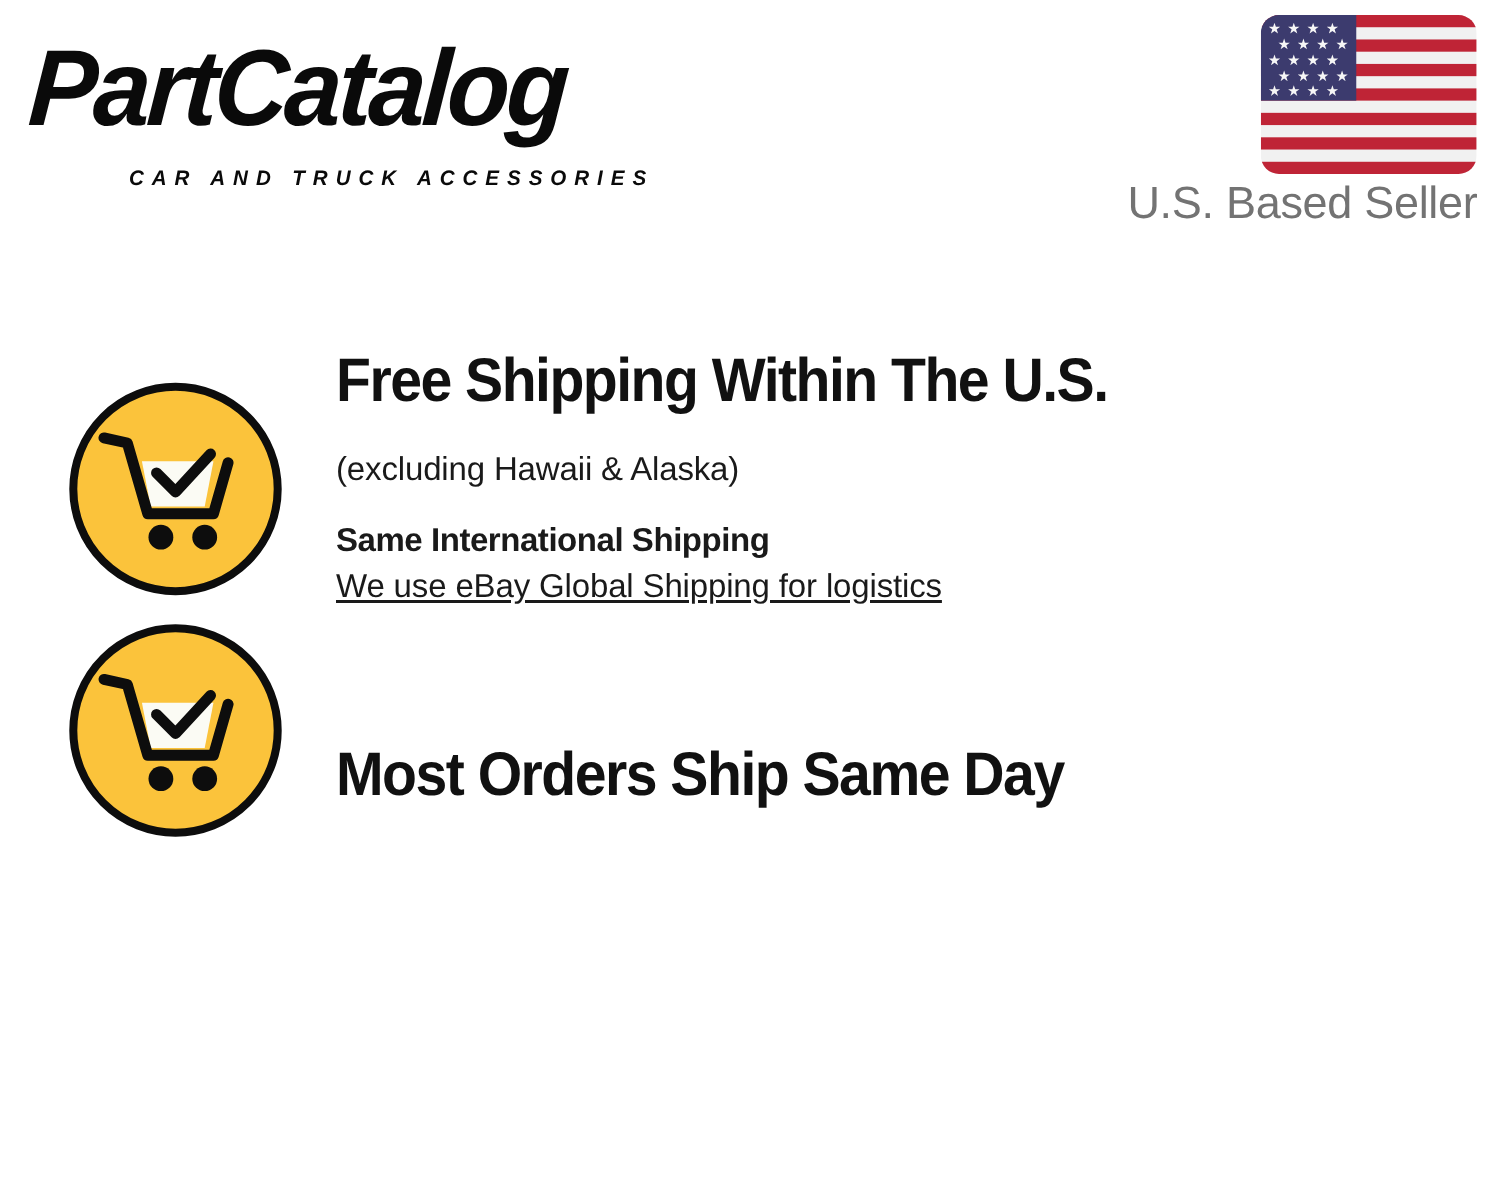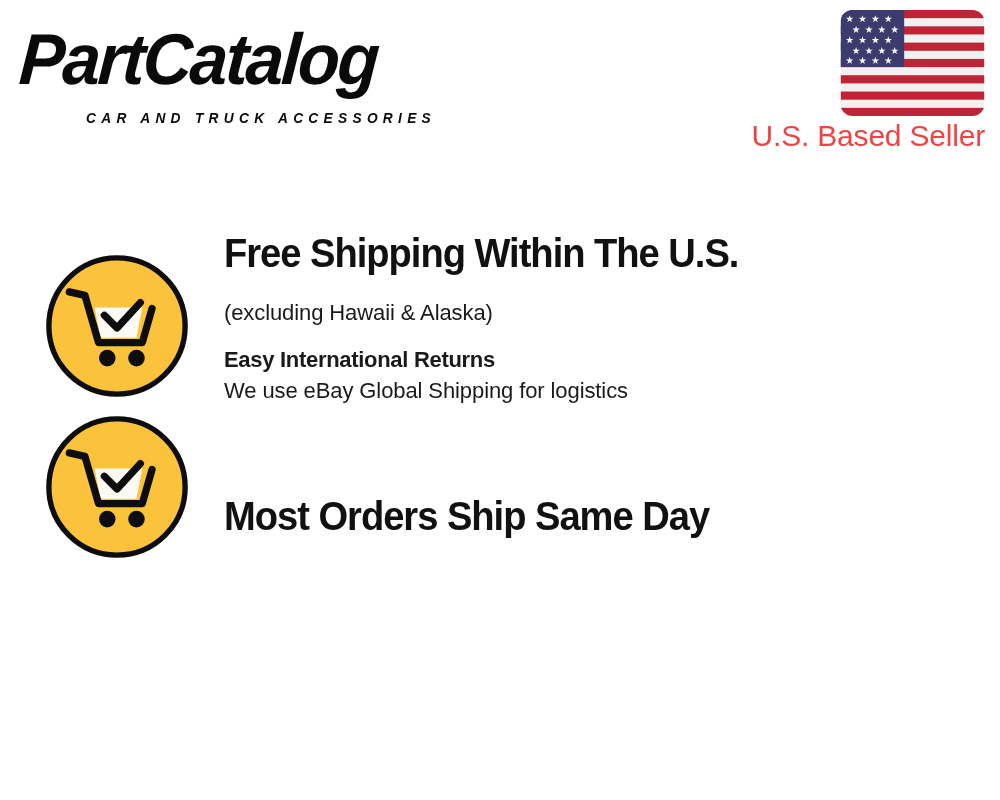--- a/index.html
+++ b/index.html
@@ -79,21 +79,21 @@
     height: 106px;
   }
 
   .seller-line {
     position: absolute;
     right: 15px;
     top: 117px;
     font-size: 30px;
     line-height: 38px;
     font-weight: 400;
-    color: #ef4444;
+    color: #737373;
     letter-spacing: -0.2px;
     white-space: nowrap;
     text-align: right;
   }
 
   
   .features {
     position: absolute;
     left: 0;
     top: 228px;
@@ -153,20 +153,21 @@
     margin-top: 21px;
     white-space: nowrap;
   }
   .feature-sub--bold {
     font-weight: 700;
     margin-top: 16px;
     letter-spacing: -0.3px;
   }
   .feature-sub--tight {
     margin-top: 0;
+    text-decoration: underline;
   }
 </style>
 </head>
 <body>
 
 <div class="page">
 
   <div class="header">
 
     <div class="brand">
@@ -243,21 +244,21 @@
 
           <path d="M62 64 L75 77 L99 51" fill="none" stroke="#0d0d0d" stroke-width="7.5" stroke-linecap="round" stroke-linejoin="round"></path>
 
           <circle cx="65" cy="108" r="8.5" fill="#0d0d0d"></circle>
           <circle cx="95" cy="108" r="8.5" fill="#0d0d0d"></circle>
         </svg>
       </div>
       <div class="feature-text">
         <div class="feature-title">Free Shipping Within The U.S.</div>
         <div class="feature-sub">(excluding Hawaii &amp; Alaska)</div>
-        <div class="feature-sub feature-sub--bold">Easy International Returns</div>
+        <div class="feature-sub feature-sub--bold">Same International Shipping</div>
         <div class="feature-sub feature-sub--tight">We use eBay Global Shipping for logistics</div>
       </div>
     </div>
 
 
     <div class="feature-row feature-row--r3">
       <div class="icon-badge">
         <svg viewBox="0 0 150 150" aria-hidden="true">
           <circle cx="75" cy="75" r="70" fill="#FBC33B" stroke="#0d0d0d" stroke-width="5.5"></circle>
           <path d="M52 56 L101 56 L95 87 L58 87 Z" fill="#FBFBF4"></path>

